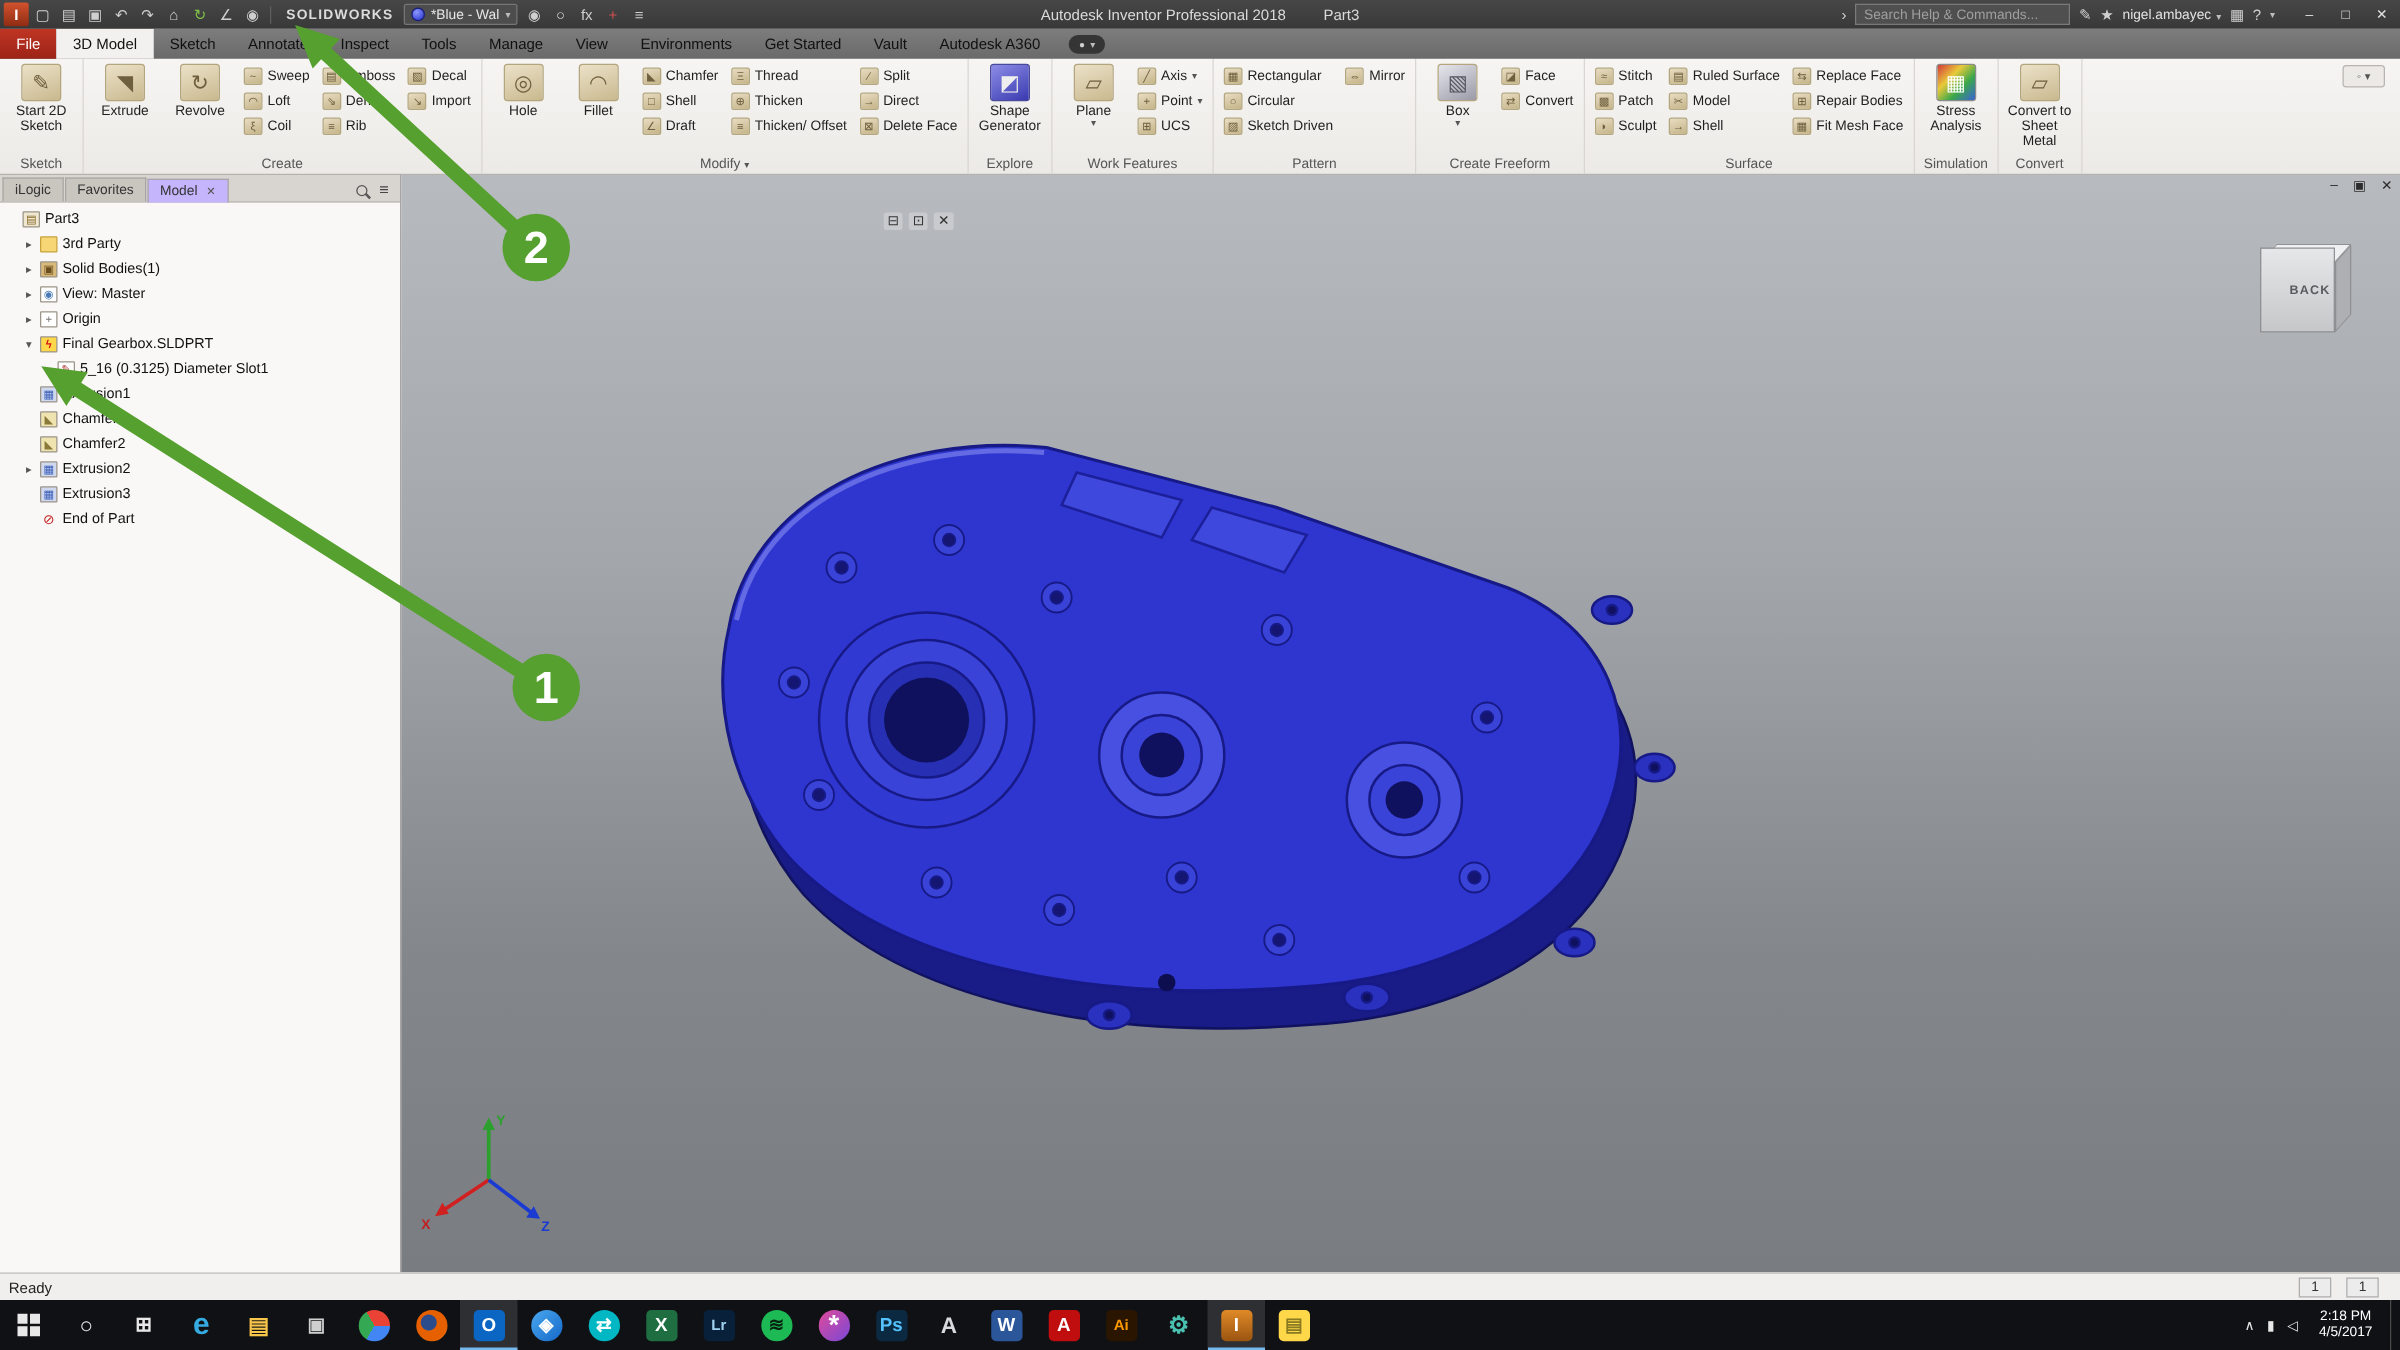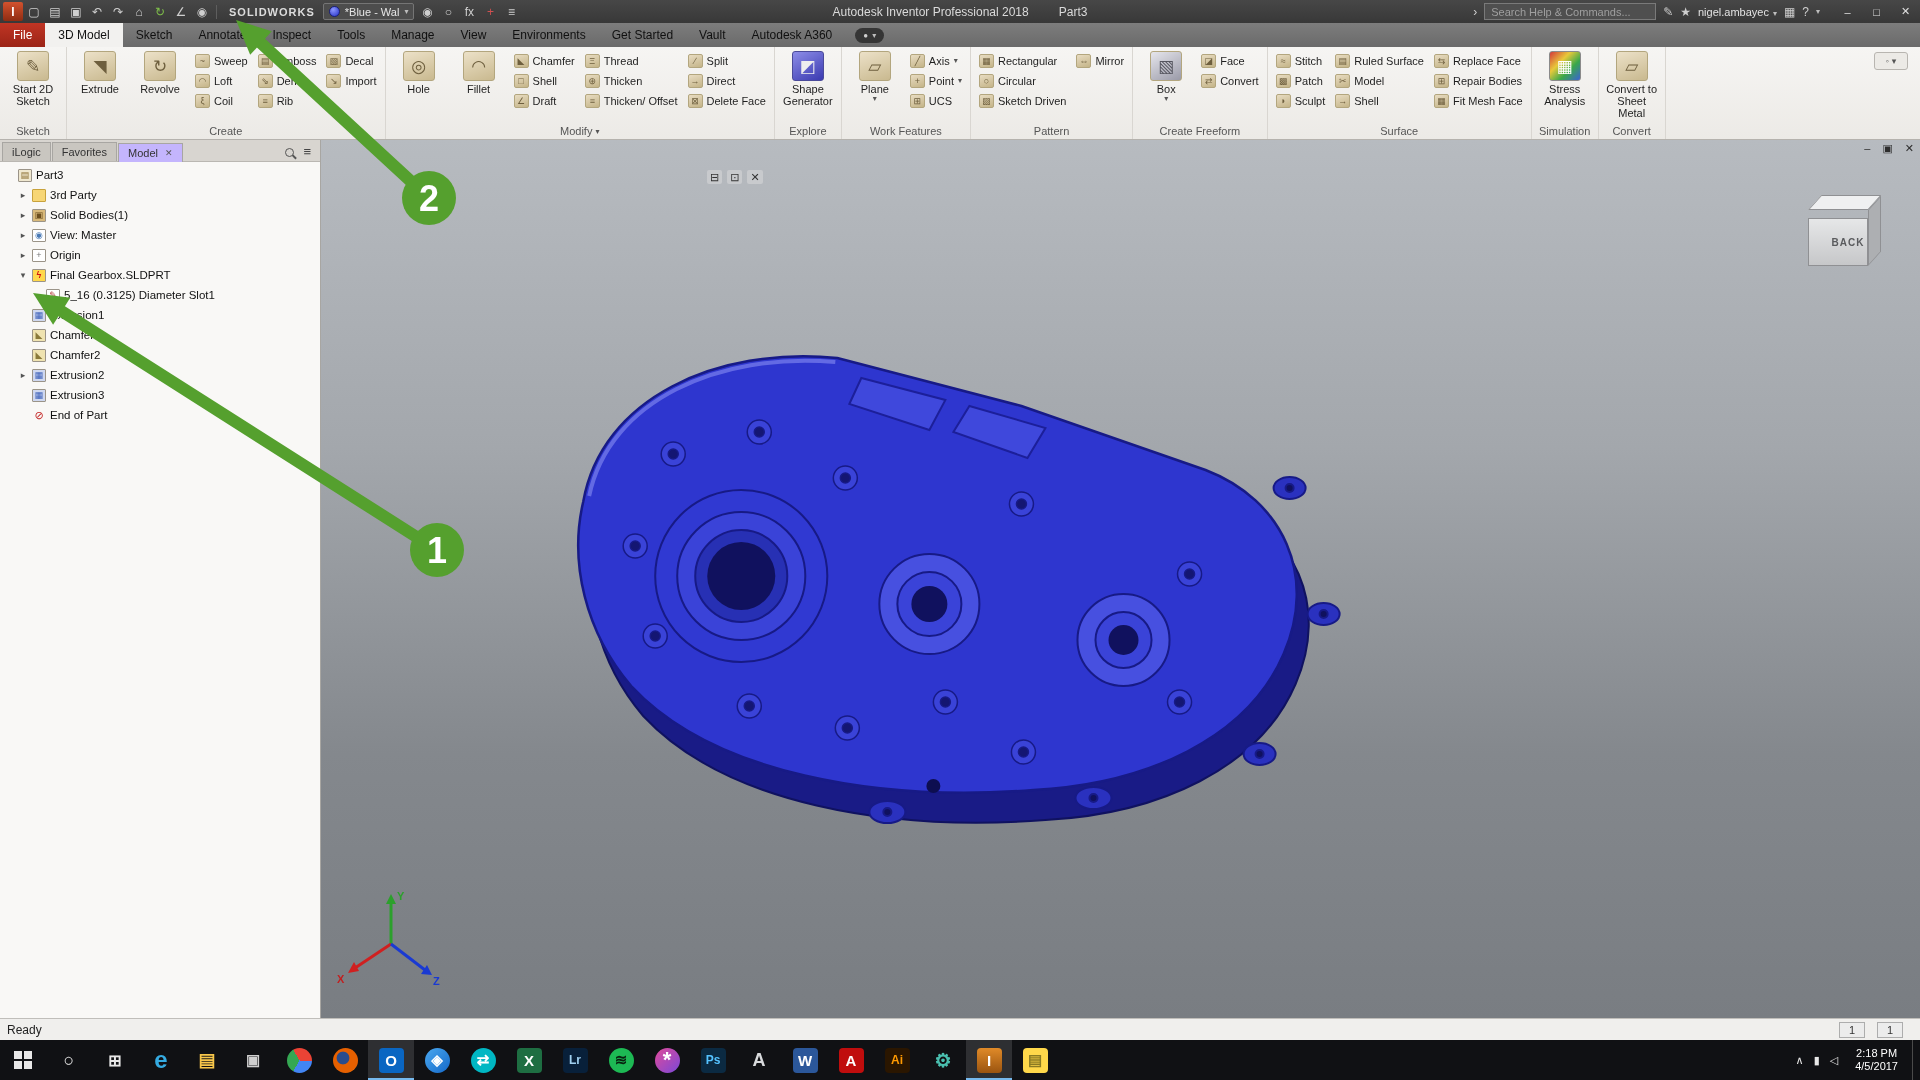--- a/index.html
+++ b/index.html
@@ -77,21 +77,21 @@
 .ticon-end-of-part{background:transparent;border-color:transparent;color:#c22020;font-size:11px;}
 
 
 .viewport{flex:1;position:relative;background:linear-gradient(180deg,#b7bbc0 0%,#a3a7ac 35%,#84888d 70%,#797d82 100%);overflow:hidden;}
 .vp-svg{position:absolute;inset:0;width:100%;height:100%;}
 .vp-winctrl{position:absolute;top:2px;right:6px;display:flex;gap:12px;z-index:2;}
 .vp-winctrl span{font-size:11px;color:#2d2d2d;}
 .doc-controls{position:absolute;left:386px;top:30px;display:flex;gap:5px;z-index:2;}
 .doc-controls span{font-size:11px;color:#333;background:rgba(225,225,225,.45);border-radius:2px;padding:0 3px;line-height:14px;}
 .viewcube{position:absolute;right:28px;top:44px;width:86px;height:86px;z-index:2;}
-.vc-front{position:absolute;left:2px;bottom:4px;width:60px;height:48px;background:linear-gradient(#e6e7e8,#c6c7c9);border:1px solid #8f9093;color:#5a5b5e;font-size:10px;font-weight:bold;display:flex;align-items:center;justify-content:center;letter-spacing:1px;padding-left:20px;}
+.vc-front{position:absolute;left:2px;bottom:4px;width:60px;height:68px;background:linear-gradient(#e6e7e8,#c6c7c9);border:1px solid #8f9093;color:#5a5b5e;font-size:10px;font-weight:bold;display:flex;align-items:center;justify-content:center;letter-spacing:1px;padding-left:20px;}
 .vc-top{position:absolute;left:2px;bottom:60px;width:60px;height:15px;background:#eff0f1;border:1px solid #8f9093;transform:skewX(-42deg);transform-origin:bottom left;}
 .vc-side{position:absolute;left:62px;bottom:4px;width:13px;height:56px;background:#adafb2;border:1px solid #8f9093;transform:skewY(-48deg);transform-origin:top left;}
 .axes{position:absolute;left:8px;bottom:22px;z-index:2;}
 
 
 .statusbar{position:absolute;left:0;right:0;bottom:40px;height:22px;background:#f0efed;border-top:1px solid #c0beba;display:flex;align-items:center;font-size:12px;color:#222;padding:0 7px;z-index:5;}
 .sb-right{margin-left:auto;display:flex;gap:12px;padding-right:10px;}
 .sb-cell{width:26px;height:16px;border:1px solid #adadad;background:#ececec;font-size:11px;display:flex;align-items:center;justify-content:center;color:#333;}
 
 
@@ -688,21 +688,21 @@
         <div class="tb-item">
           <span class="tb-glyph" style="background: rgb(8, 32, 58); color: rgb(159, 208, 240); font-size: 12px;">Lr</span>
         </div>
         <div class="tb-item">
           <span class="tb-glyph circ" style="background: rgb(29, 185, 84); color: rgb(8, 33, 15);">≋</span>
         </div>
         <div class="tb-item">
           <span class="tb-glyph circ" style="background: linear-gradient(135deg, rgb(224, 74, 154), rgb(122, 72, 216)); color: rgb(255, 255, 255); font-size: 22px;">*</span>
         </div>
         <div class="tb-item">
-          <span class="tb-glyph" style="background: rgb(11, 42, 66); color: rgb(85, 194, 255); font-size: 12px;">Ps</span>
+          <span class="tb-glyph" style="background: rgb(11, 42, 66); color: rgb(85, 194, 255); font-size: 15px;">Ps</span>
         </div>
         <div class="tb-item">
           <span class="tb-glyph" style="color: rgb(216, 218, 220); font-size: 18px;">A</span>
         </div>
         <div class="tb-item">
           <span class="tb-glyph" style="background: rgb(43, 87, 154); color: rgb(255, 255, 255);">W</span>
         </div>
         <div class="tb-item">
           <span class="tb-glyph" style="background: rgb(192, 13, 13); color: rgb(255, 255, 255);">A</span>
         </div>

